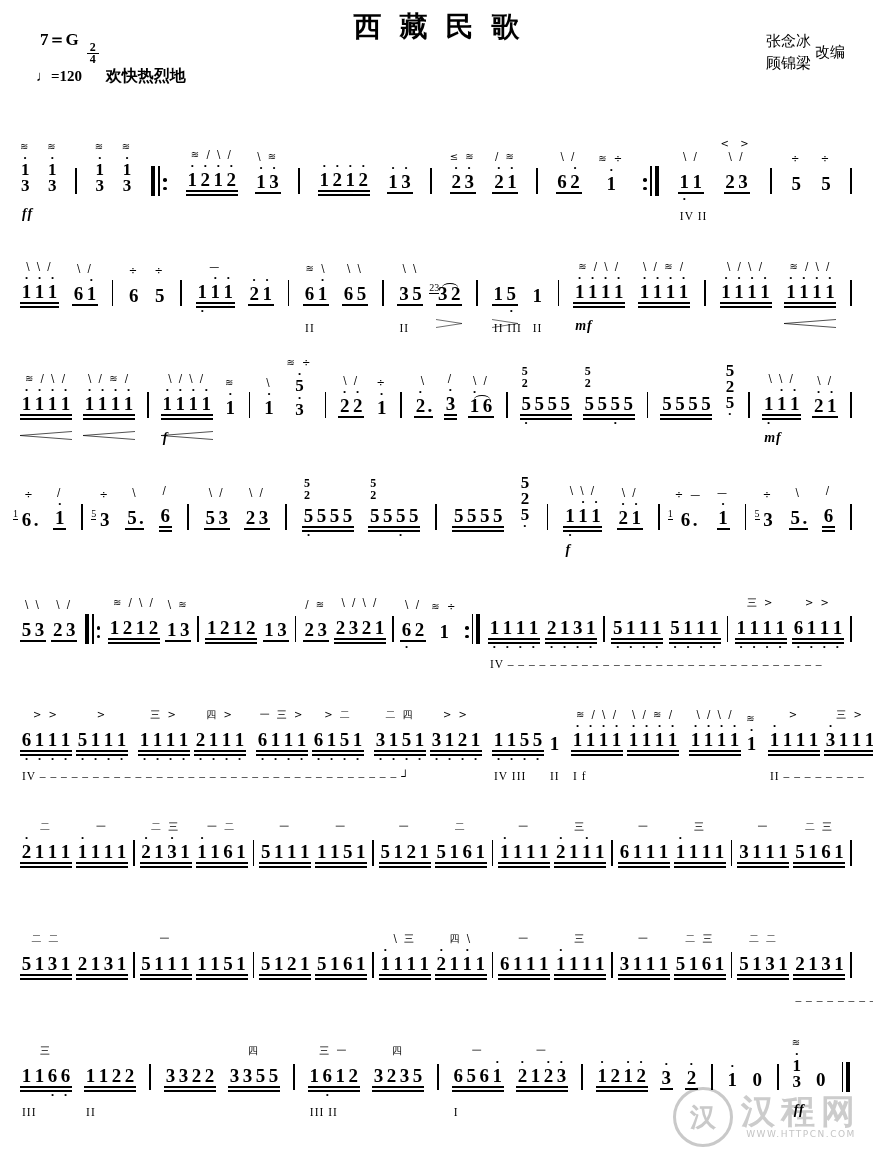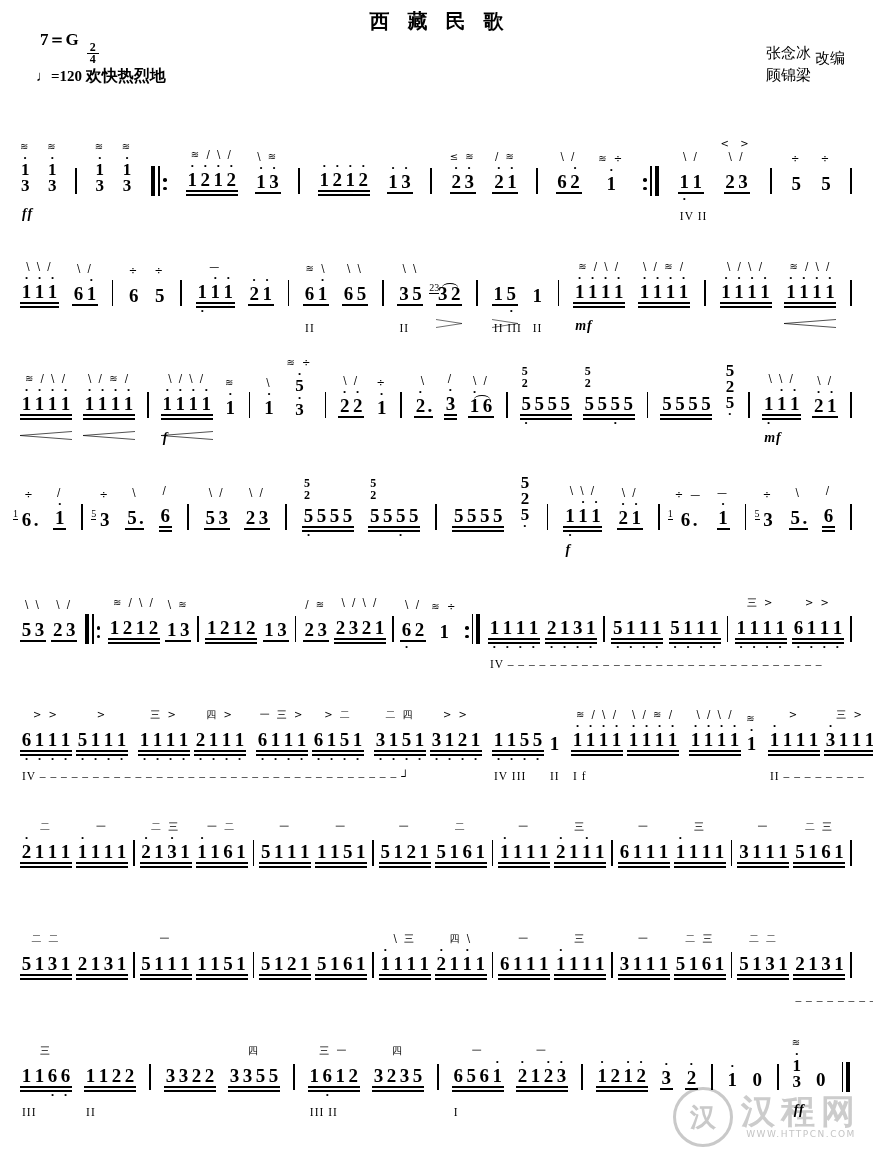--- a/index.html
+++ b/index.html
@@ -1,30 +1,30 @@
 <!DOCTYPE html>
 <html><head>
 <meta charset="utf-8">
 <style>
   html,body{margin:0;padding:0;background:#fff;}
   body{width:873px;height:1157px;position:relative;overflow:hidden;
        font-family:"Liberation Serif",serif;color:#000;}
   
   .header{position:relative;height:116px;}
   .title{position:absolute;left:0;right:0;top:8px;text-align:center;
-         font-weight:bold;font-size:20px;letter-spacing:18px;text-indent:18px;
+         font-weight:bold;font-size:28px;letter-spacing:18px;text-indent:18px;
          font-family:"Liberation Serif",serif;}
   .keyblock{position:absolute;left:40px;top:28px;font-weight:bold;font-size:17px;}
   .frac{display:inline-flex;flex-direction:column;align-items:center;vertical-align:-6px;
         font-size:12px;line-height:11px;margin-left:8px;font-weight:bold;}
   .frac .num{border-bottom:1.6px solid #000;padding:0 3px;}
   .temporow{position:absolute;left:36px;top:66px;font-weight:bold;font-size:15px;}
-  .temporow .expr{font-size:16px;}
+  .temporow .expr{margin-left:20px;font-size:16px;}
   .arr{position:absolute;right:28px;top:30px;display:flex;align-items:center;font-size:15px;}
-  .arr .names{display:flex;flex-direction:column;line-height:22px;text-align:left;margin-top:12px;}
+  .arr .names{display:flex;flex-direction:column;line-height:22px;text-align:left;}
   .arr .role{margin-left:4px;}
   
   .score{position:relative;z-index:1;padding:0 4px;}
   .sysline{display:flex;justify-content:space-between;align-items:flex-end;
            height:106px;margin:0 14px 6px 14px;}
   .tok{position:relative;display:flex;flex-direction:column;justify-content:flex-end;
        align-items:center;padding-bottom:18px;margin:0 2px;}
   .marks{min-height:15px;font-family:"DejaVu Sans",sans-serif;font-size:10px;
          letter-spacing:2px;white-space:nowrap;text-align:center;line-height:15px;}
   .marks.m2{min-height:11px;line-height:11px;letter-spacing:4px;}

